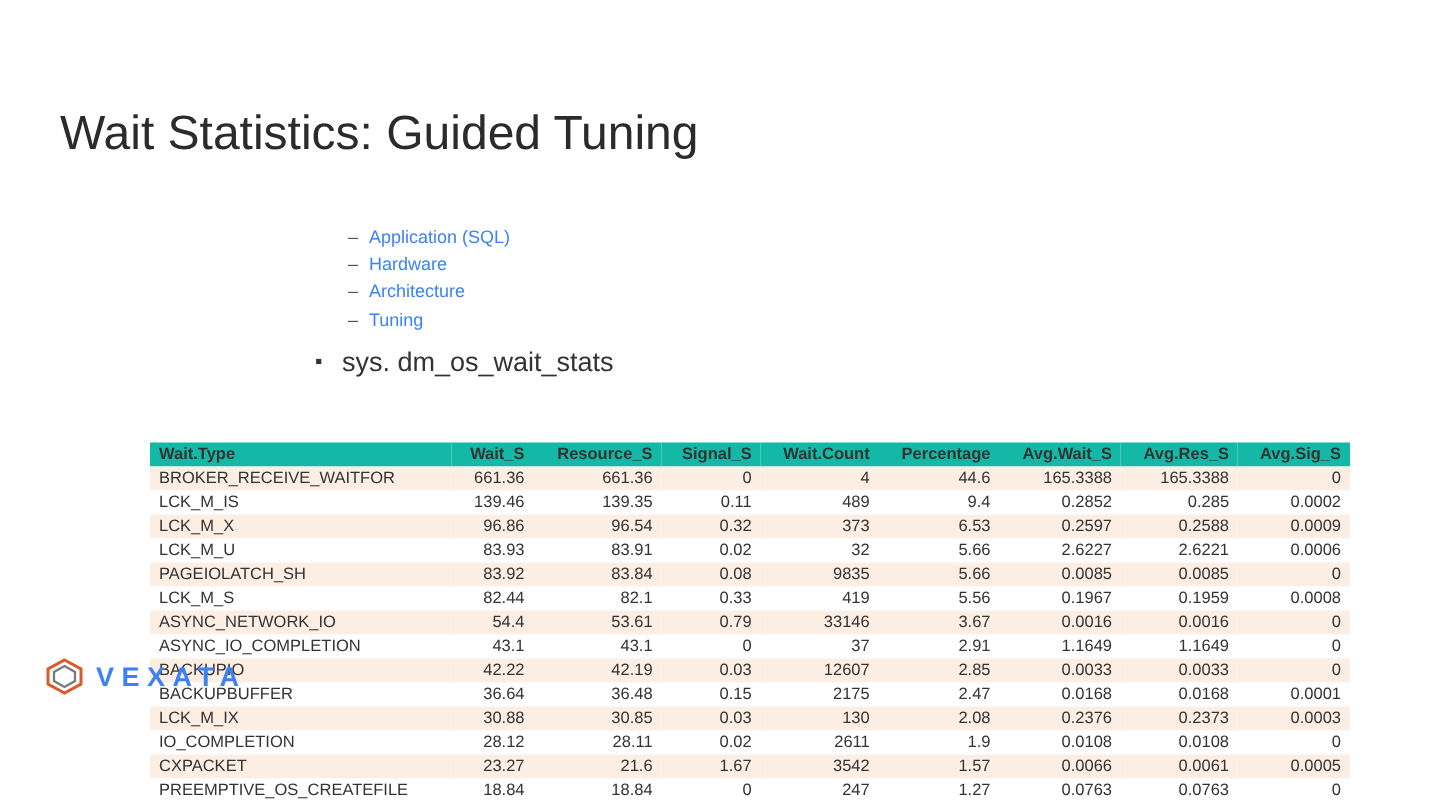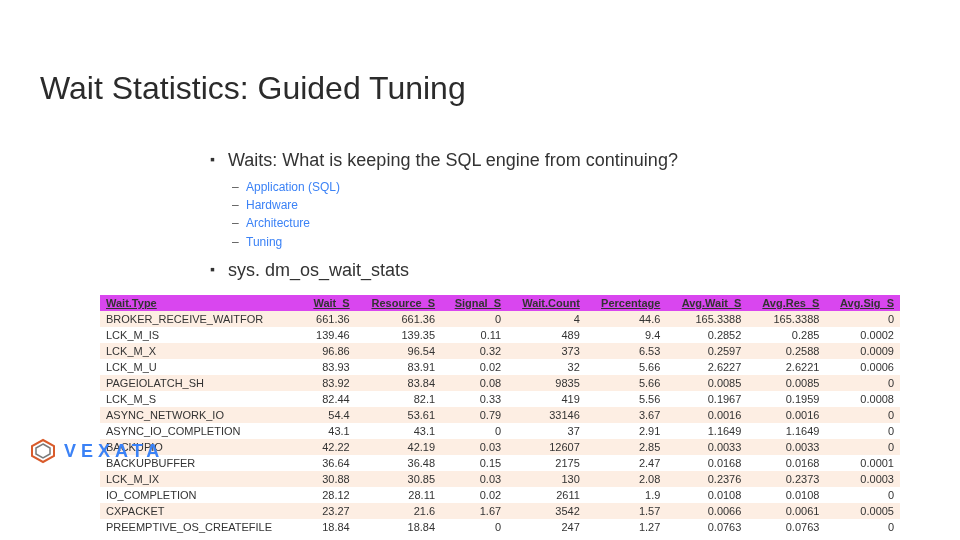--- a/index.html
+++ b/index.html
@@ -73,23 +73,22 @@
   table {
     border-collapse: collapse;
     font-size: 11px;
     width: 100%;
     table-layout: auto;
   }
   th {
     text-align: right;
     font-weight: 700;
     padding: 2px 6px;
-    background: #d946ef;
+    background: #14b8a6;
     white-space: nowrap;
-    text-decoration: underline;
   }
   th:first-child { text-align: left; }
   td {
     text-align: right;
     padding: 2px 6px;
     white-space: nowrap;
   }
   td:first-child { text-align: left; font-family: Arial, sans-serif; }
   tbody tr:nth-child(odd)  { background: #fdeee3; }
   tbody tr:nth-child(even) { background: #ffffff; }
@@ -111,21 +110,20 @@
   }
 </style>
 </head>
 <body>
 
 <div class="slide">
 
   <div class="title">Wait Statistics:  Guided Tuning</div>
 
   <div class="body">
-    <p class="bullet-l1">Waits:  What is keeping the SQL engine from continuing?</p>
     <div class="l2-group">
       <p class="bullet-l2">Application (SQL)</p>
       <p class="bullet-l2">Hardware</p>
       <p class="bullet-l2">Architecture</p>
       <p class="bullet-l2">Tuning</p>
     </div>
     <p class="bullet-l1">sys. dm_os_wait_stats</p>
   </div>
 
   <div class="table-wrap">

